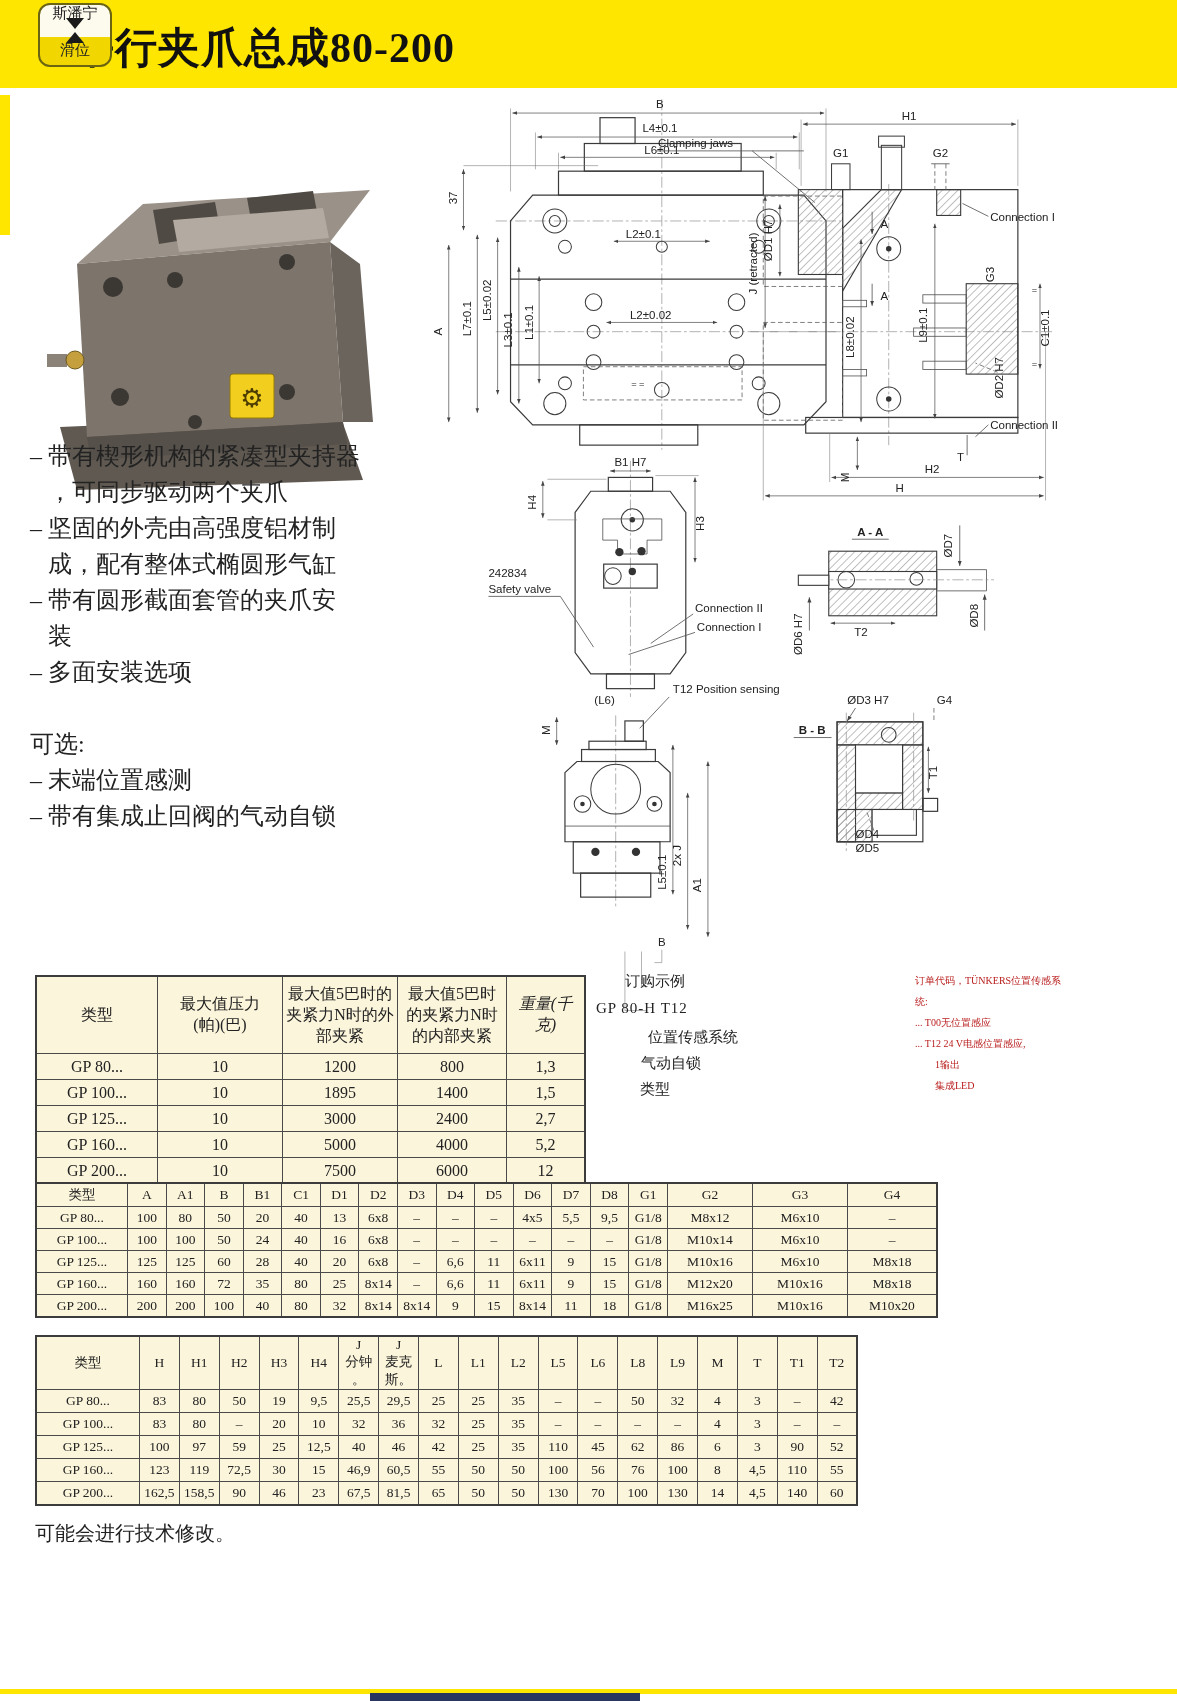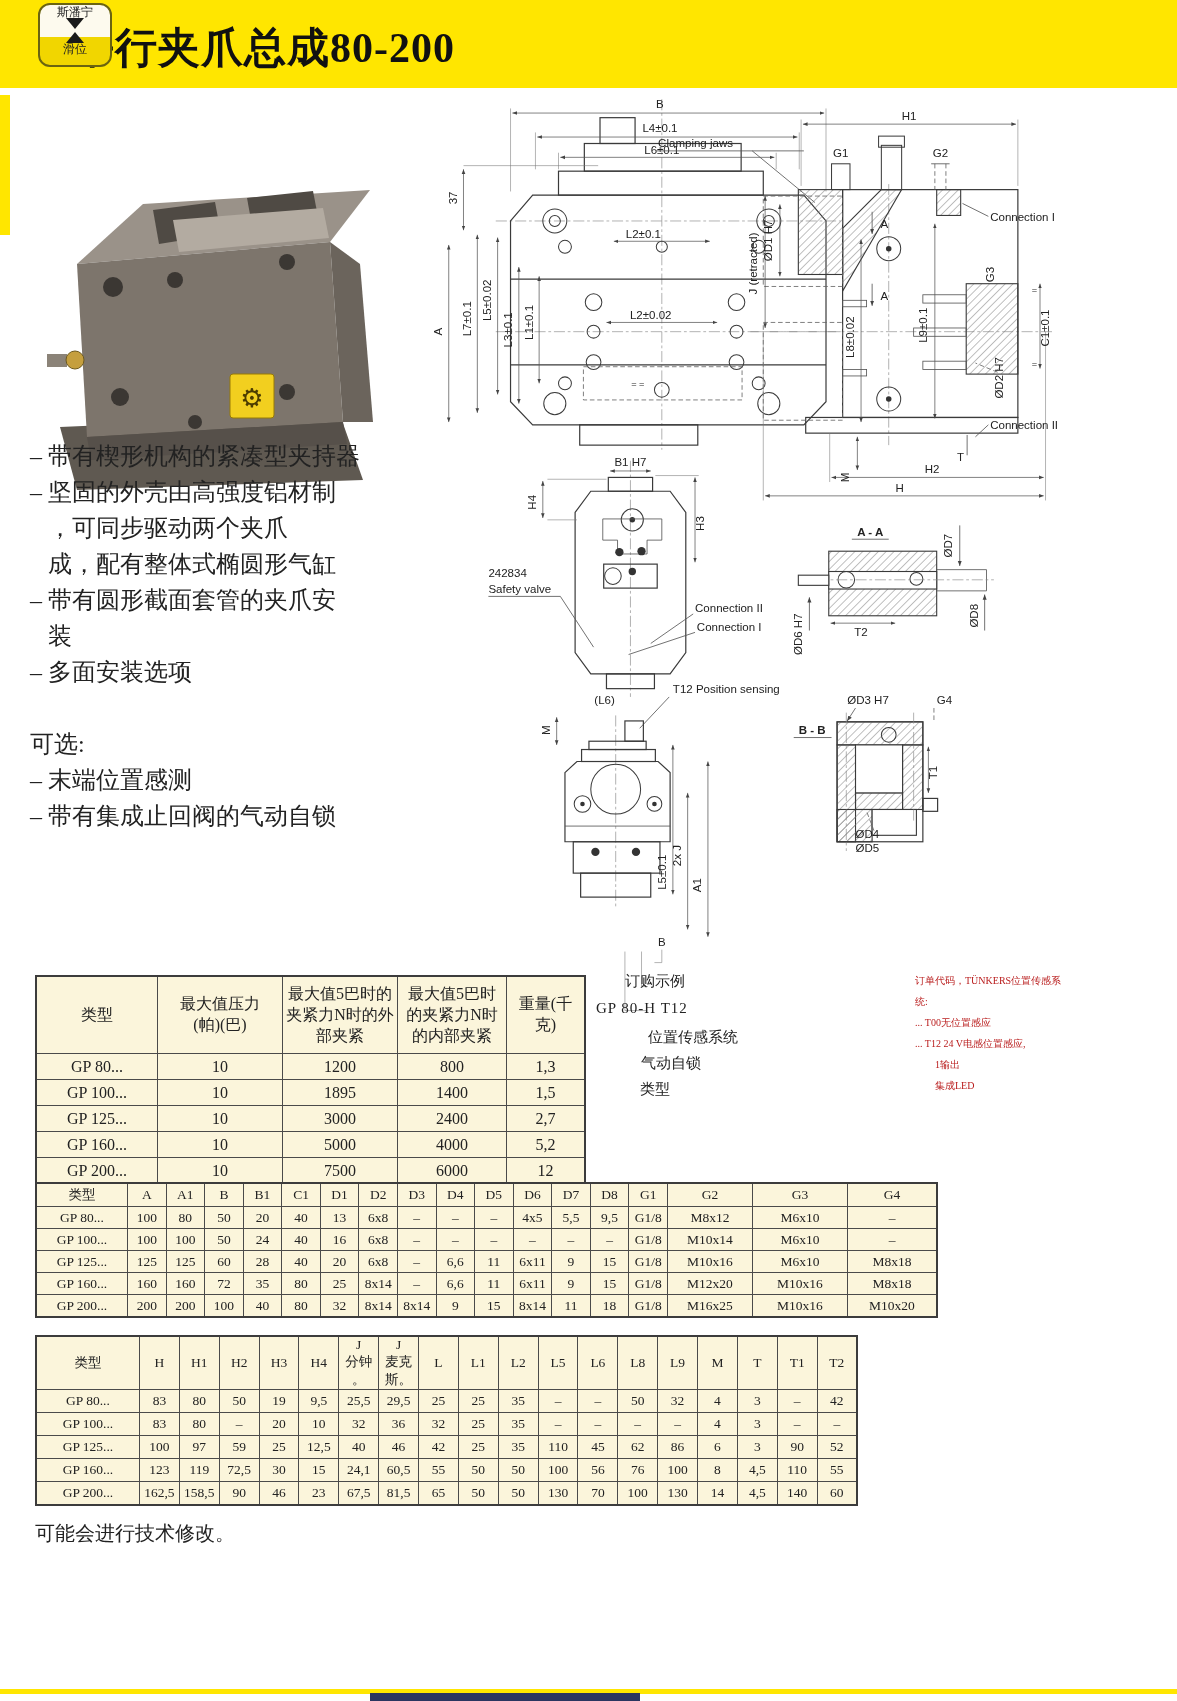--- a/index.html
+++ b/index.html
@@ -4,21 +4,21 @@
 <style>
   html,body{margin:0;padding:0;background:#e8e8e8;}
   .page{position:relative;width:1177px;height:1701px;background:#ffffff;overflow:hidden;
         font-family:"Liberation Serif","DejaVu Serif",serif;color:#1a1a1a;}
   
   .header{position:absolute;left:0;top:0;width:1177px;height:88px;background:#FFE600;}
   .page-title{position:absolute;left:72px;top:20px;font-size:42px;font-weight:bold;color:#111;
               font-family:"Liberation Serif","DejaVu Serif",serif;letter-spacing:1px;}
   .logo{position:absolute;left:38px;top:3px;width:70px;height:60px;border:2px solid #6b6410;border-radius:12px;
         background:linear-gradient(#fdfaee 0 54%,#f1d600 54% 100%);text-align:center;z-index:5;}
-  .logo-top,.logo-bottom{font-size:12px;line-height:11px;color:#222;font-family:"Liberation Sans",sans-serif;}
+  .logo-top,.logo-bottom{font-size:15px;line-height:11px;color:#222;font-family:"Liberation Sans",sans-serif;}
   .logo-top{margin-top:2px;}
   .logo-icon{height:26px;}
   .tri-down,.tri-up{display:block;margin:0 auto;width:0;height:0;border-left:9px solid transparent;border-right:9px solid transparent;}
   .tri-down{border-top:11px solid #1a1a1a;}
   .tri-up{border-bottom:11px solid #1a1a1a;margin-top:3px;}
   .left-stripe{position:absolute;left:0;top:95px;width:10px;height:140px;background:#FFE600;}
   
   .features{position:absolute;left:30px;top:438px;width:380px;font-size:24px;color:#222;}
   .features .line{min-height:36px;line-height:36px;white-space:pre;}
   
@@ -32,21 +32,21 @@
              font-family:"Liberation Serif","DejaVu Serif",serif;color:#222;border:2px solid #3c3c3c;}
   table.spec th,table.spec td{border:1px solid #4a4a4a;text-align:center;vertical-align:middle;
              white-space:pre-line;overflow:hidden;padding:0 1px;font-weight:normal;}
   #tbl-forces{left:35px;top:975px;width:533px;font-size:16px;}
   #tbl-forces th{height:76px;}
   #tbl-forces td{height:25px;}
   #tbl-forces th:nth-child(1){width:118px;}
   #tbl-forces th:nth-child(2){width:122px;}
   #tbl-forces th:nth-child(3){width:112px;}
   #tbl-forces th:nth-child(4){width:106px;}
-  #tbl-forces th:nth-child(5){width:75px;}
+  #tbl-forces th:nth-child(5){width:75px;font-style:italic;}
   #tbl-dims1{left:35px;top:1182px;width:903px;font-size:13.5px;}
   #tbl-dims1 th{height:22px;}
   #tbl-dims1 td{height:21px;}
   #tbl-dims1 th:nth-child(1){width:88px;}
   #tbl-dims1 th:nth-child(16){width:82px;}
   #tbl-dims1 th:nth-child(17){width:92px;}
   #tbl-dims1 th:nth-child(18){width:86px;}
   #tbl-dims2{left:35px;top:1335px;width:823px;font-size:13.5px;}
   #tbl-dims2 th{height:52px;}
   #tbl-dims2 td{height:22px;}
@@ -360,22 +360,22 @@
       <line class="dim" x1="941" y1="802" x2="941" y2="852"></line>
       <text class="lbl" transform="rotate(-90 950 830)" x="950" y="830" text-anchor="middle">T1</text>
       <text class="lbl" x="862" y="901">ØD4</text>
       <text class="lbl" x="862" y="916">ØD5</text>
       <line class="dsh" x1="882" y1="893" x2="874" y2="872"></line>
     </g>
   </svg>
 
   <div class="features">
       <div class="line">– 带有楔形机构的紧凑型夹持器</div>
+      <div class="line">   ，可同步驱动两个夹爪</div>
       <div class="line">– 坚固的外壳由高强度铝材制</div>
-      <div class="line">   ，可同步驱动两个夹爪</div>
       <div class="line">   成，配有整体式椭圆形气缸</div>
       <div class="line">– 带有圆形截面套管的夹爪安</div>
       <div class="line">   装</div>
       <div class="line">– 多面安装选项</div>
       <div class="line"></div>
       <div class="line">可选:</div>
       <div class="line">– 末端位置感测</div>
       <div class="line">– 带有集成止回阀的气动自锁</div>
     </div>
 
@@ -666,21 +666,21 @@
           <td>90</td>
           <td>52</td>
         </tr>
         <tr>
           <td>GP 160...</td>
           <td>123</td>
           <td>119</td>
           <td>72,5</td>
           <td>30</td>
           <td>15</td>
-          <td>24,1</td>
+          <td>46,9</td>
           <td>60,5</td>
           <td>55</td>
           <td>50</td>
           <td>50</td>
           <td>100</td>
           <td>56</td>
           <td>76</td>
           <td>100</td>
           <td>8</td>
           <td>4,5</td>

